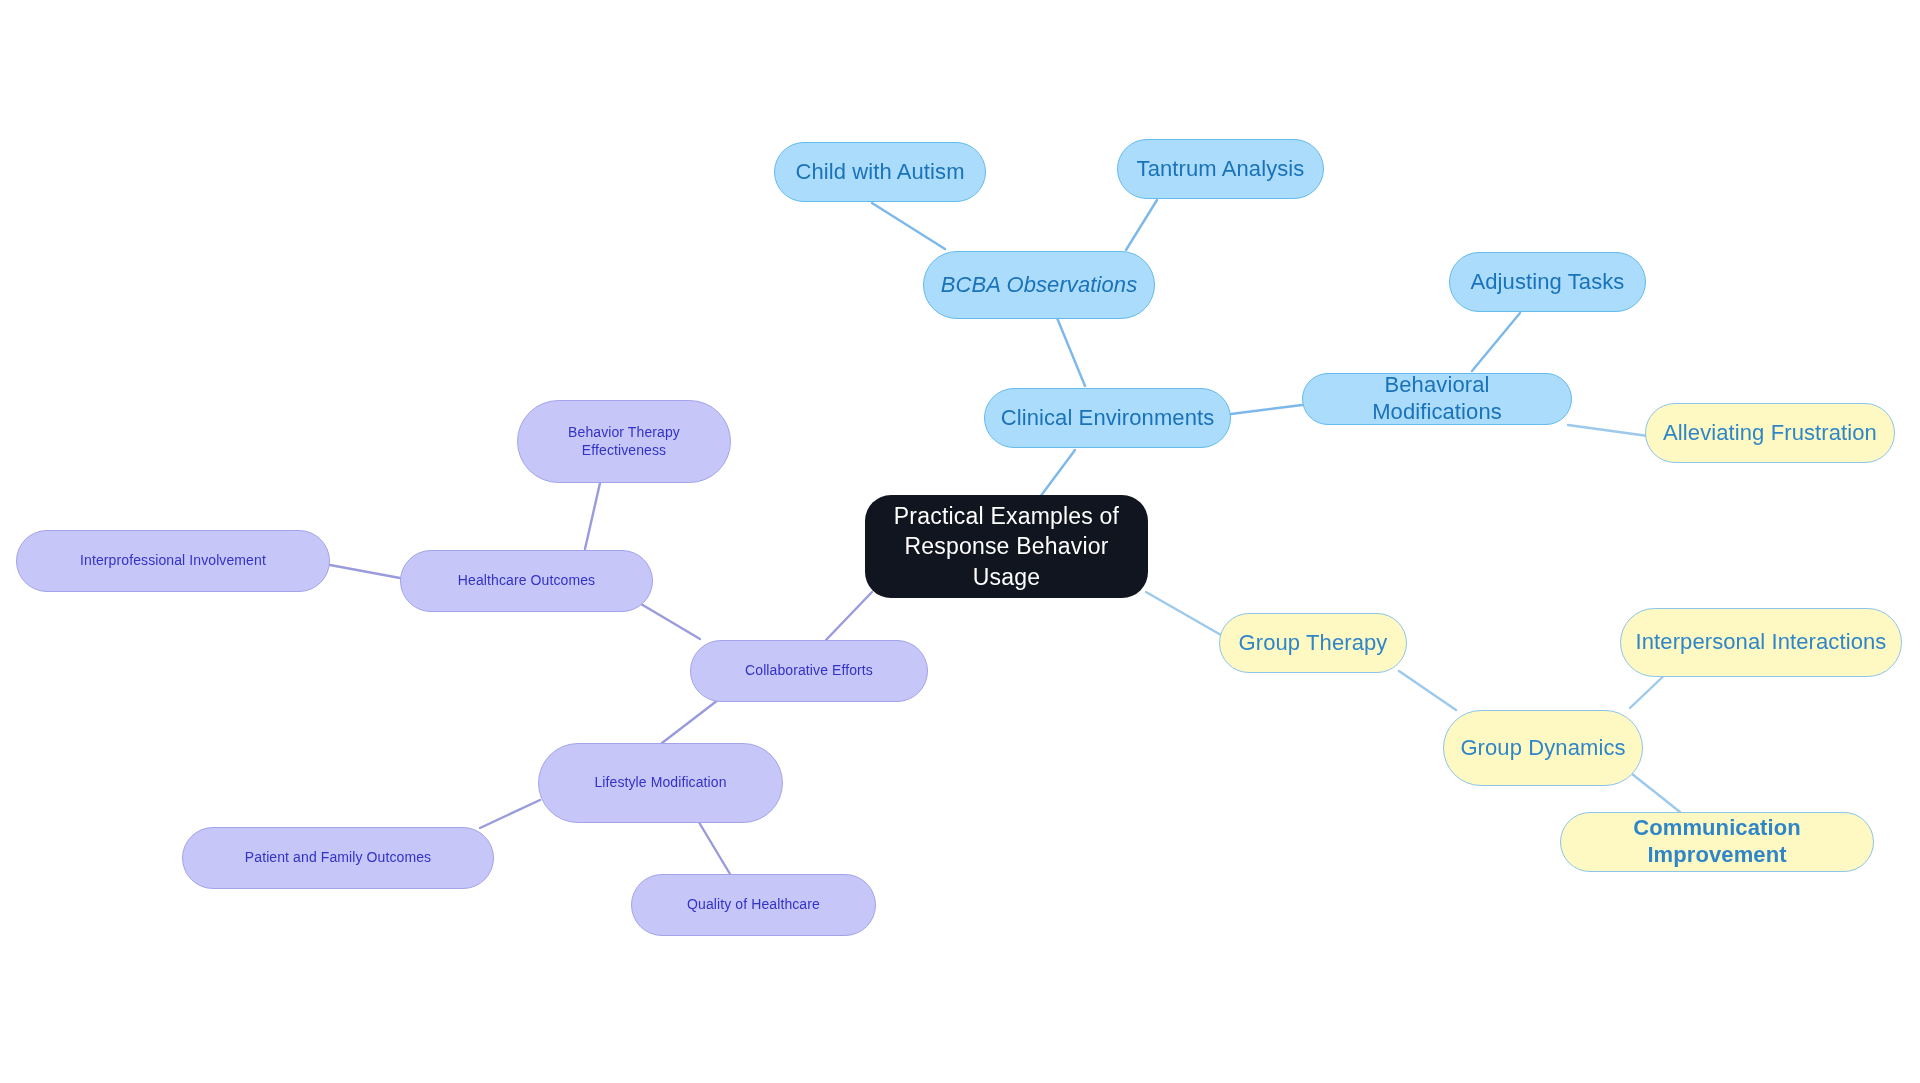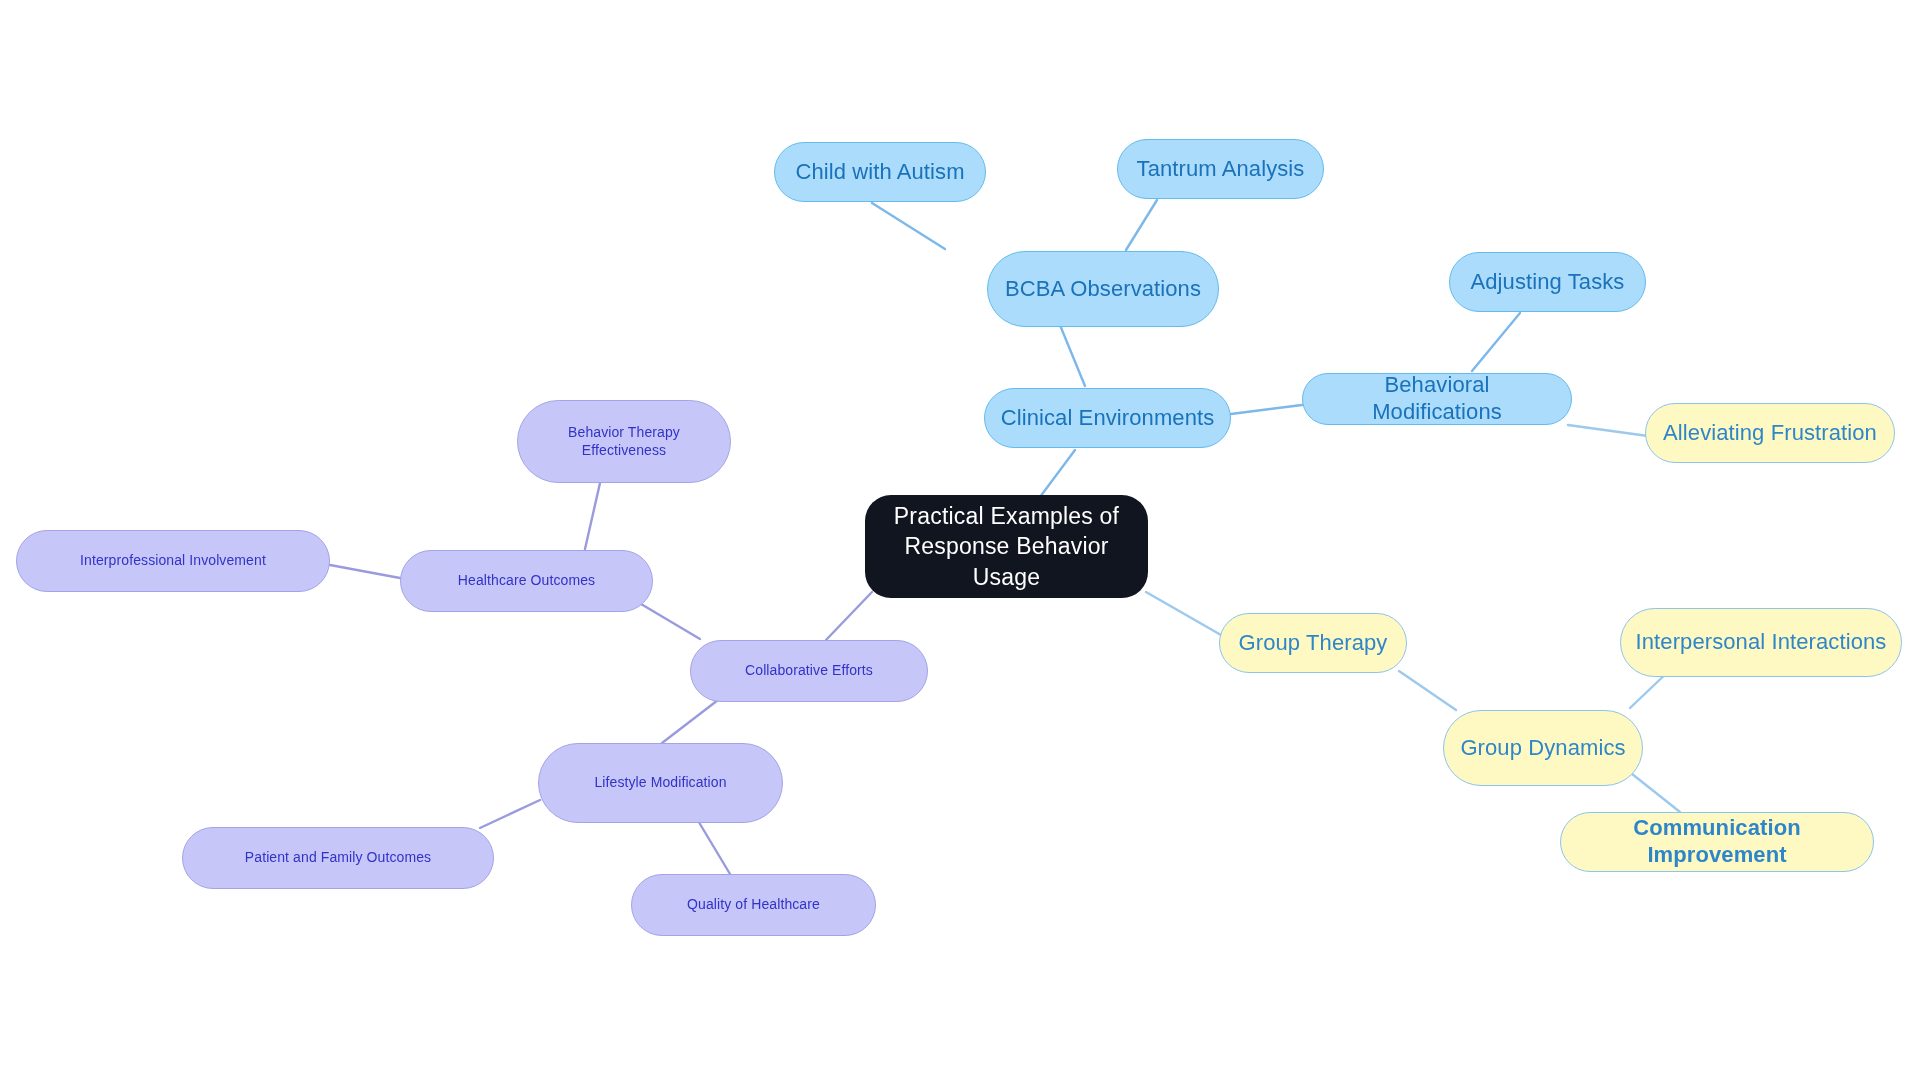--- a/index.html
+++ b/index.html
@@ -90,21 +90,21 @@
       <line x1="585" y1="549" x2="600" y2="483" stroke="#9a9bdd" stroke-width="2.4" stroke-linecap="round"></line>
       <line x1="400" y1="578" x2="330" y2="565" stroke="#9a9bdd" stroke-width="2.4" stroke-linecap="round"></line>
       <line x1="718" y1="700" x2="662" y2="743" stroke="#9a9bdd" stroke-width="2.4" stroke-linecap="round"></line>
       <line x1="540" y1="800" x2="480" y2="828" stroke="#9a9bdd" stroke-width="2.4" stroke-linecap="round"></line>
       <line x1="688" y1="804" x2="730" y2="874" stroke="#9a9bdd" stroke-width="2.4" stroke-linecap="round"></line>
     </svg>
   <div id="node-layer">
       <div class="node n-dark node-root" style="left: 865px; top: 495px; width: 283px; height: 103px;">Practical Examples of
 Response Behavior Usage</div>
       <div class="node n-blue" style="left: 984px; top: 388px; width: 247px; height: 60px;">Clinical Environments</div>
-      <div class="node n-blue" style="left: 987px; top: 251px; width: 232px; height: 76px;">BCBA Observations</div>
+      <div class="node n-blue" style="left: 923px; top: 251px; width: 232px; height: 68px; font-style: italic;">BCBA Observations</div>
       <div class="node n-blue" style="left: 774px; top: 142px; width: 212px; height: 60px;">Child with Autism</div>
       <div class="node n-blue" style="left: 1117px; top: 139px; width: 207px; height: 60px;">Tantrum Analysis</div>
       <div class="node n-blue" style="left: 1302px; top: 373px; width: 270px; height: 52px;">Behavioral Modifications</div>
       <div class="node n-blue" style="left: 1449px; top: 252px; width: 197px; height: 60px;">Adjusting Tasks</div>
       <div class="node n-blue-lite" style="left: 1645px; top: 403px; width: 250px; height: 60px;">Alleviating Frustration</div>
       <div class="node n-blue-lite" style="left: 1219px; top: 613px; width: 188px; height: 60px;">Group Therapy</div>
       <div class="node n-blue-lite" style="left: 1443px; top: 710px; width: 200px; height: 76px;">Group Dynamics</div>
       <div class="node n-blue-lite" style="left: 1620px; top: 608px; width: 282px; height: 69px;">Interpersonal Interactions</div>
       <div class="node n-blue-lite" style="left: 1560px; top: 812px; width: 314px; height: 60px; font-weight: bold;">Communication Improvement</div>
       <div class="node n-purple" style="left: 690px; top: 640px; width: 238px; height: 62px;">Collaborative Efforts</div>

